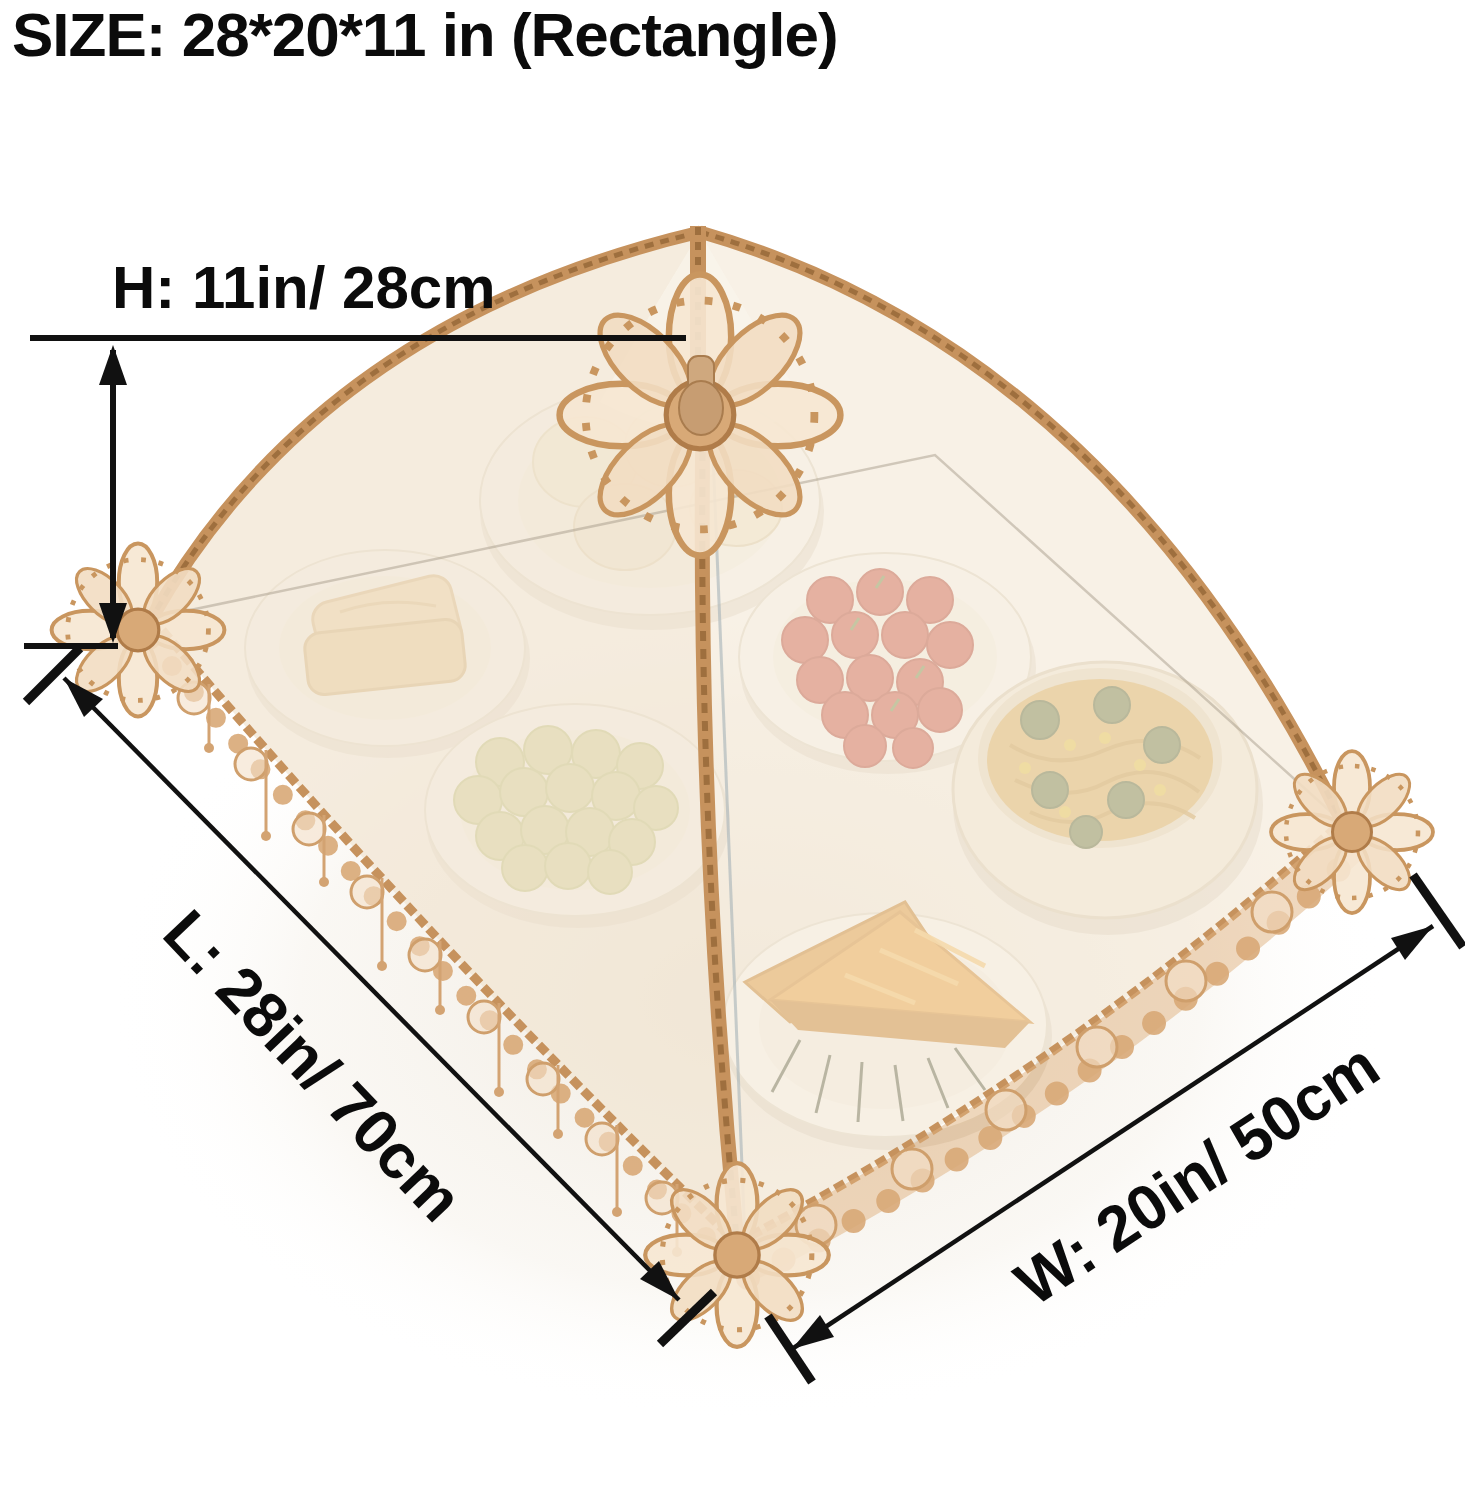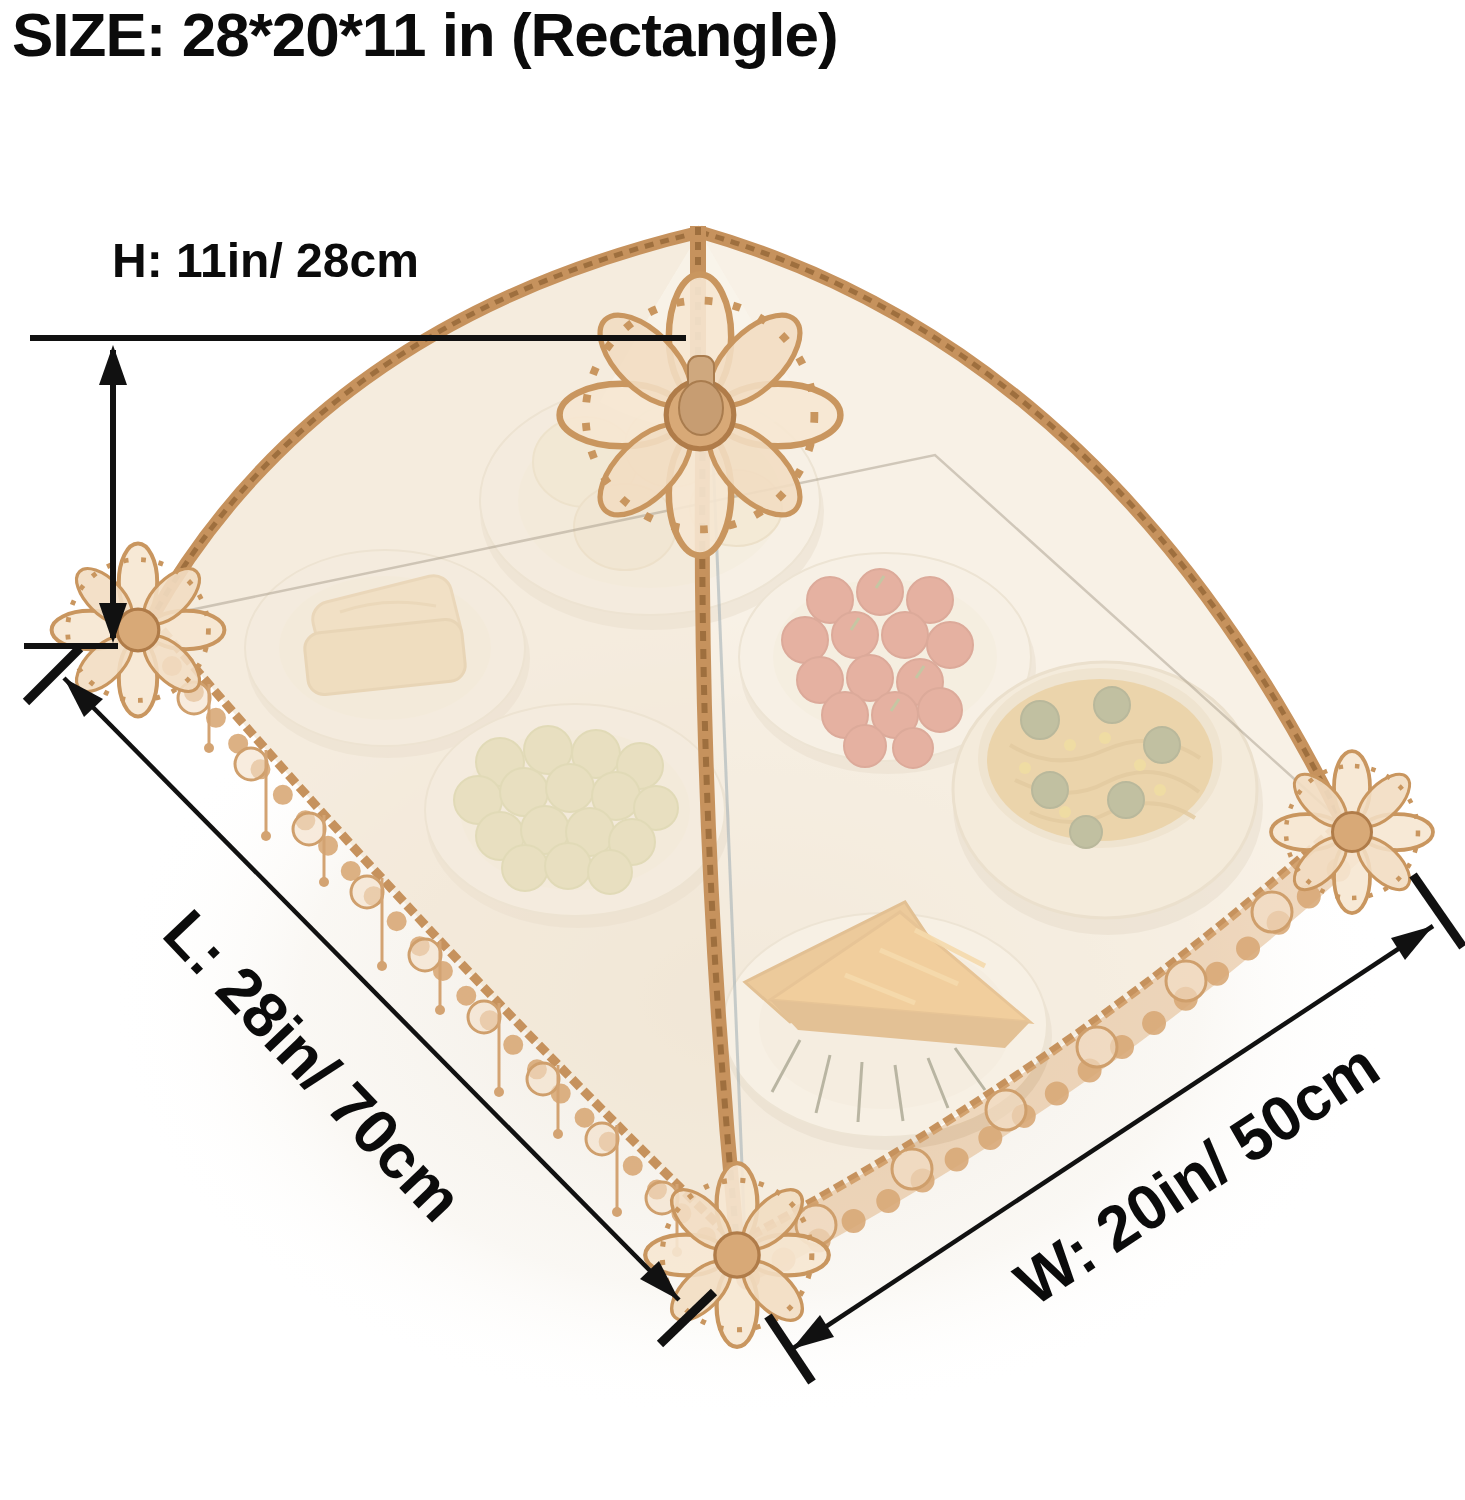--- a/index.html
+++ b/index.html
@@ -3,21 +3,21 @@
 <meta charset="utf-8">
 <style>
   html,body{margin:0;padding:0;background:#fff;}
   .canvas{
     position:relative;width:1465px;height:1500px;background:#ffffff;overflow:hidden;
     font-family:"Liberation Sans", sans-serif;
   }
   .photo-svg{position:absolute;left:0;top:0;}
   .label{position:absolute;font-weight:700;color:#0b0b0b;white-space:nowrap;line-height:1.05;}
   .size-title{left:12px;top:2px;font-size:62px;letter-spacing:-1px;}
-  .h-label{left:112px;top:236px;font-size:48px;}
+  .h-label{left:112px;top:256px;font-size:60px;}
   .l-label{left:200px;top:898px;font-size:63px;transform:rotate(46.5deg);transform-origin:left top;}
   .w-label{left:1004px;top:1262px;font-size:63px;transform:rotate(-33.5deg);transform-origin:left top;}
 </style>
 </head>
 <body>
 
 <div class="canvas">
 
   <svg class="photo-svg" width="1465" height="1500" viewBox="0 0 1465 1500">
     <defs>

